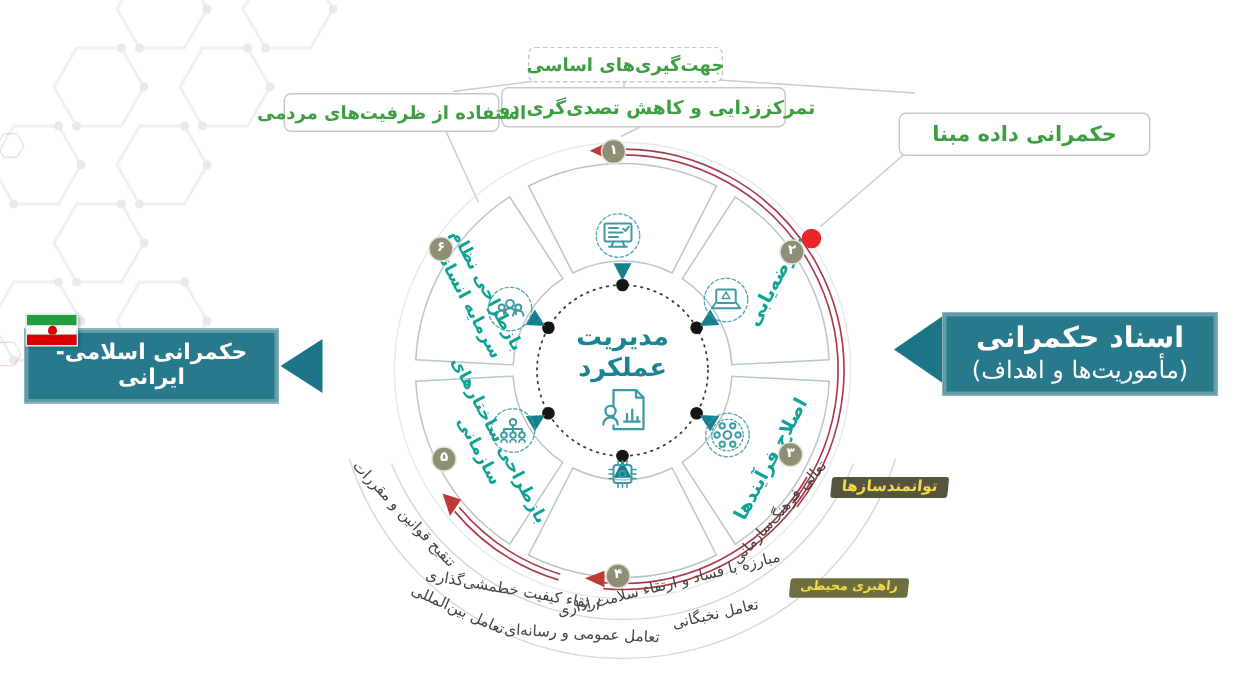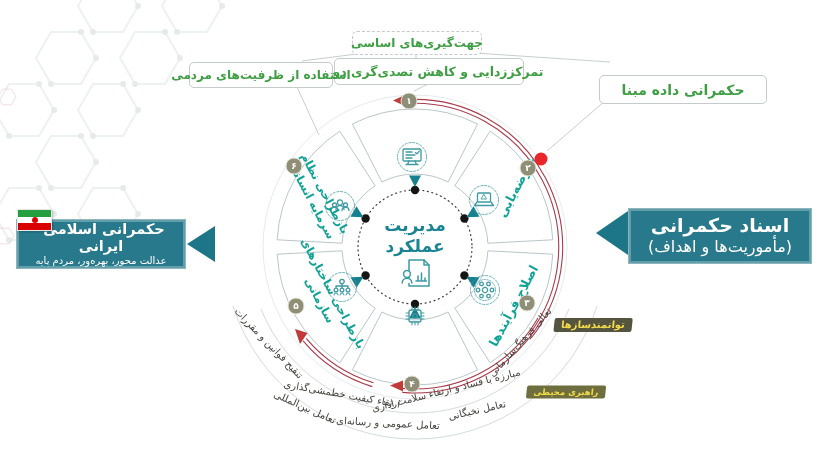--- a/index.html
+++ b/index.html
@@ -197,21 +197,20 @@
   <div class="gbox" style="left:189px;top:62px;width:142px;height:24px;font-size:12px">استفاده از ظرفیت‌های مردمی</div>
 
   <div class="callout" style="left:628px;top:208px;width:182px;height:54px">
     <div class="t" style="font-size:19px">اسناد حکمرانی</div>
     <div class="s" style="font-size:16px">(مأموریت‌ها و اهداف)</div>
   </div>
   <div class="arrow-left" style="left:596px;top:211px;border-top:22px solid transparent;border-bottom:22px solid transparent;border-right:32px solid #1d7688"></div>
 
   <div class="callout" style="left:16px;top:219px;width:168px;height:48px">
     <div class="t" style="font-size:14.5px">حکمرانی اسلامی-ایرانی</div>
-    <div class="s" style="font-size:10px">عدالت محور، بهره‌ور، مردم پایه</div>
   </div>
   <div class="flag" style="left:17px;top:209px">
     <div class="g"></div>
       <div class="w">
         <div class="emblem"></div>
       </div>
       <div class="r"></div>
   </div>
   <div class="arrow-left" style="left:187px;top:226px;border-top:18px solid transparent;border-bottom:18px solid transparent;border-right:28px solid #1d7688"></div>
 

